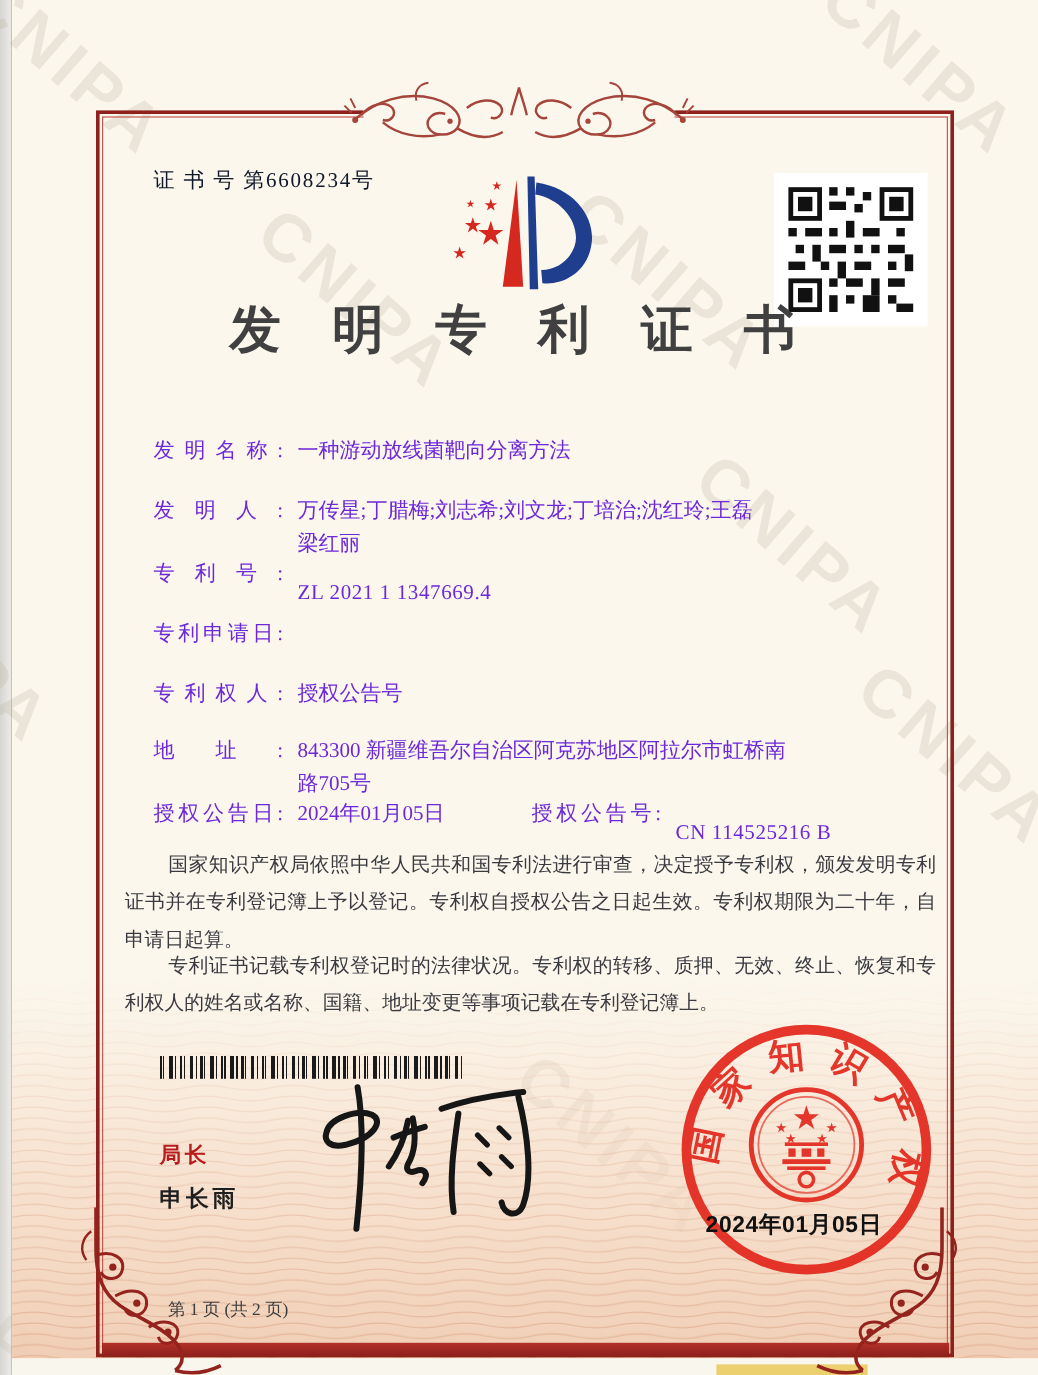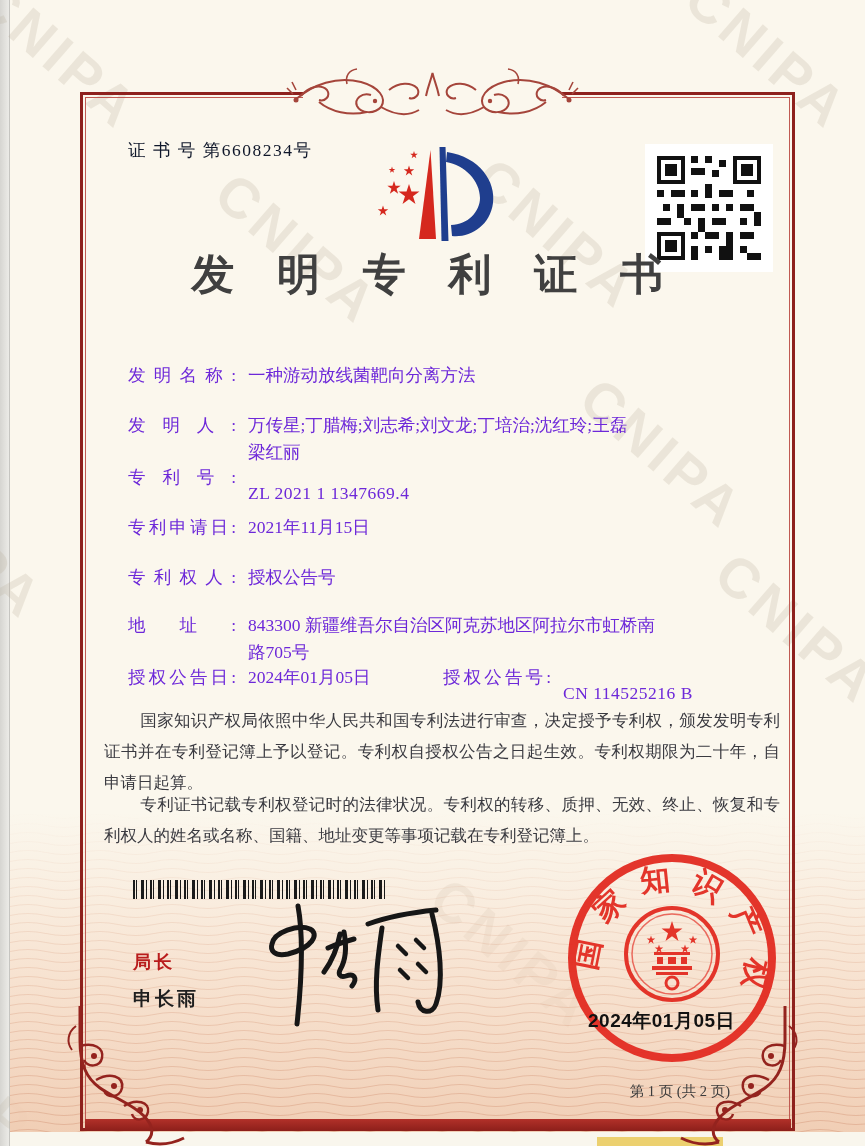--- a/index.html
+++ b/index.html
@@ -44,21 +44,21 @@
   .director{left:133px;top:950px;font-family:"Liberation Sans","DejaVu Sans",sans-serif;
             font-weight:bold;font-size:18px;letter-spacing:3px;color:#b91c1c;z-index:8;}
   .director2{left:133px;top:986px;font-family:"Liberation Sans","DejaVu Sans",sans-serif;
             font-weight:bold;font-size:19px;letter-spacing:3px;color:#1f1f1f;z-index:8;}
   .sig{left:240px;top:898px;z-index:9;}
 
   .seal{left:560px;top:848px;z-index:9;}
   .seal-date{left:588px;top:1008px;width:150px;font-family:"Liberation Sans","DejaVu Sans",sans-serif;
              font-weight:bold;font-size:19px;color:#111;z-index:10;letter-spacing:0.5px;}
 
-  .footer{left:140px;top:1082px;width:590px;text-align:right;font-size:14.5px;color:#3c3c3c;z-index:8;}
+  .footer{left:140px;top:1082px;width:590px;text-align:left;font-size:14.5px;color:#3c3c3c;z-index:8;}
 
   .ornament-top{left:285px;top:60px;z-index:7;}
   .flourish{z-index:7;}
   .flourish-r{transform:scaleX(-1);}
   .waves-svg{left:10px;top:812px;z-index:3;}
 </style>
 </head>
 <body>
 
 <div class="page">
@@ -231,21 +231,20 @@
     <span class="lbl">发明人:</span>
     <span class="val">万传星;丁腊梅;刘志希;刘文龙;丁培治;沈红玲;王磊
 梁红丽</span>
   </div>
   <div class="frow" style="top:464px">
     <span class="lbl">专利号:</span>
     <span class="val val-num">ZL 2021 1 1347669.4</span>
   </div>
   <div class="frow" style="top:514px">
     <span class="lbl">专利申请日:</span>
-    <span class="val">2021年11月15日</span>
   </div>
   <div class="frow" style="top:564px">
     <span class="lbl">专利权人:</span>
     <span class="val">授权公告号</span>
   </div>
   <div class="frow" style="top:612px">
     <span class="lbl">地址:</span>
     <span class="val">843300 新疆维吾尔自治区阿克苏地区阿拉尔市虹桥南
 路705号</span>
   </div>

